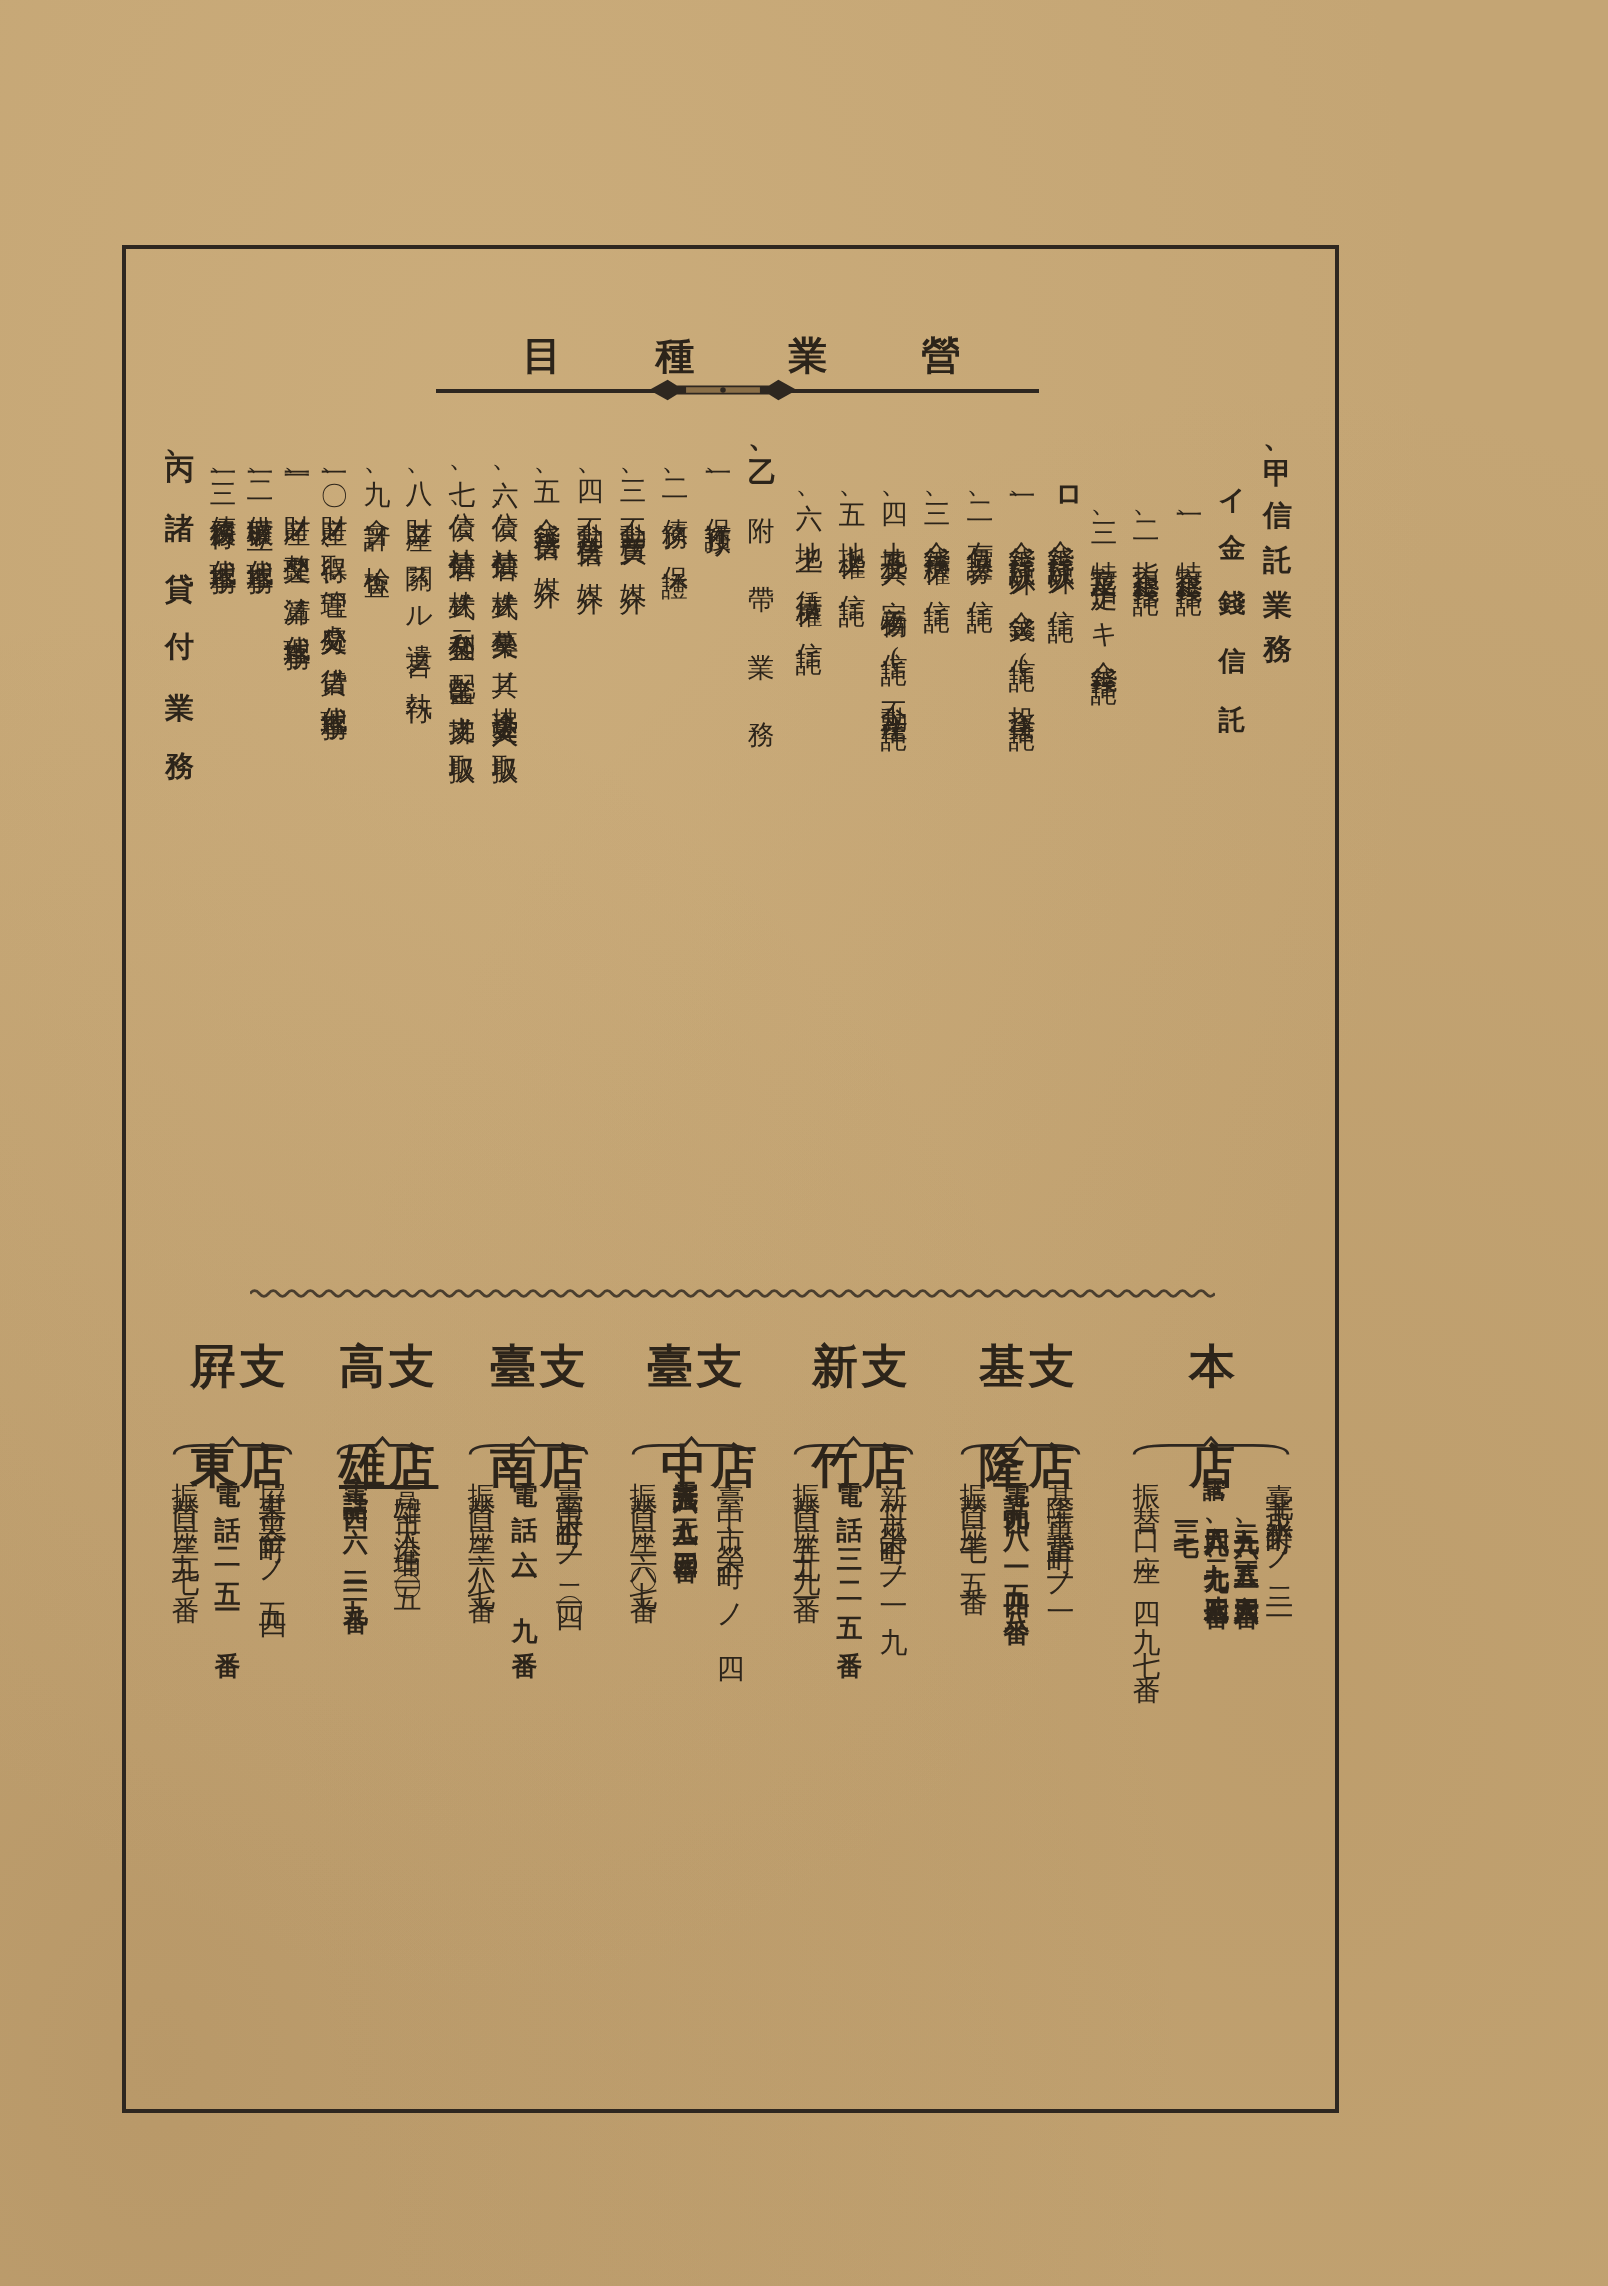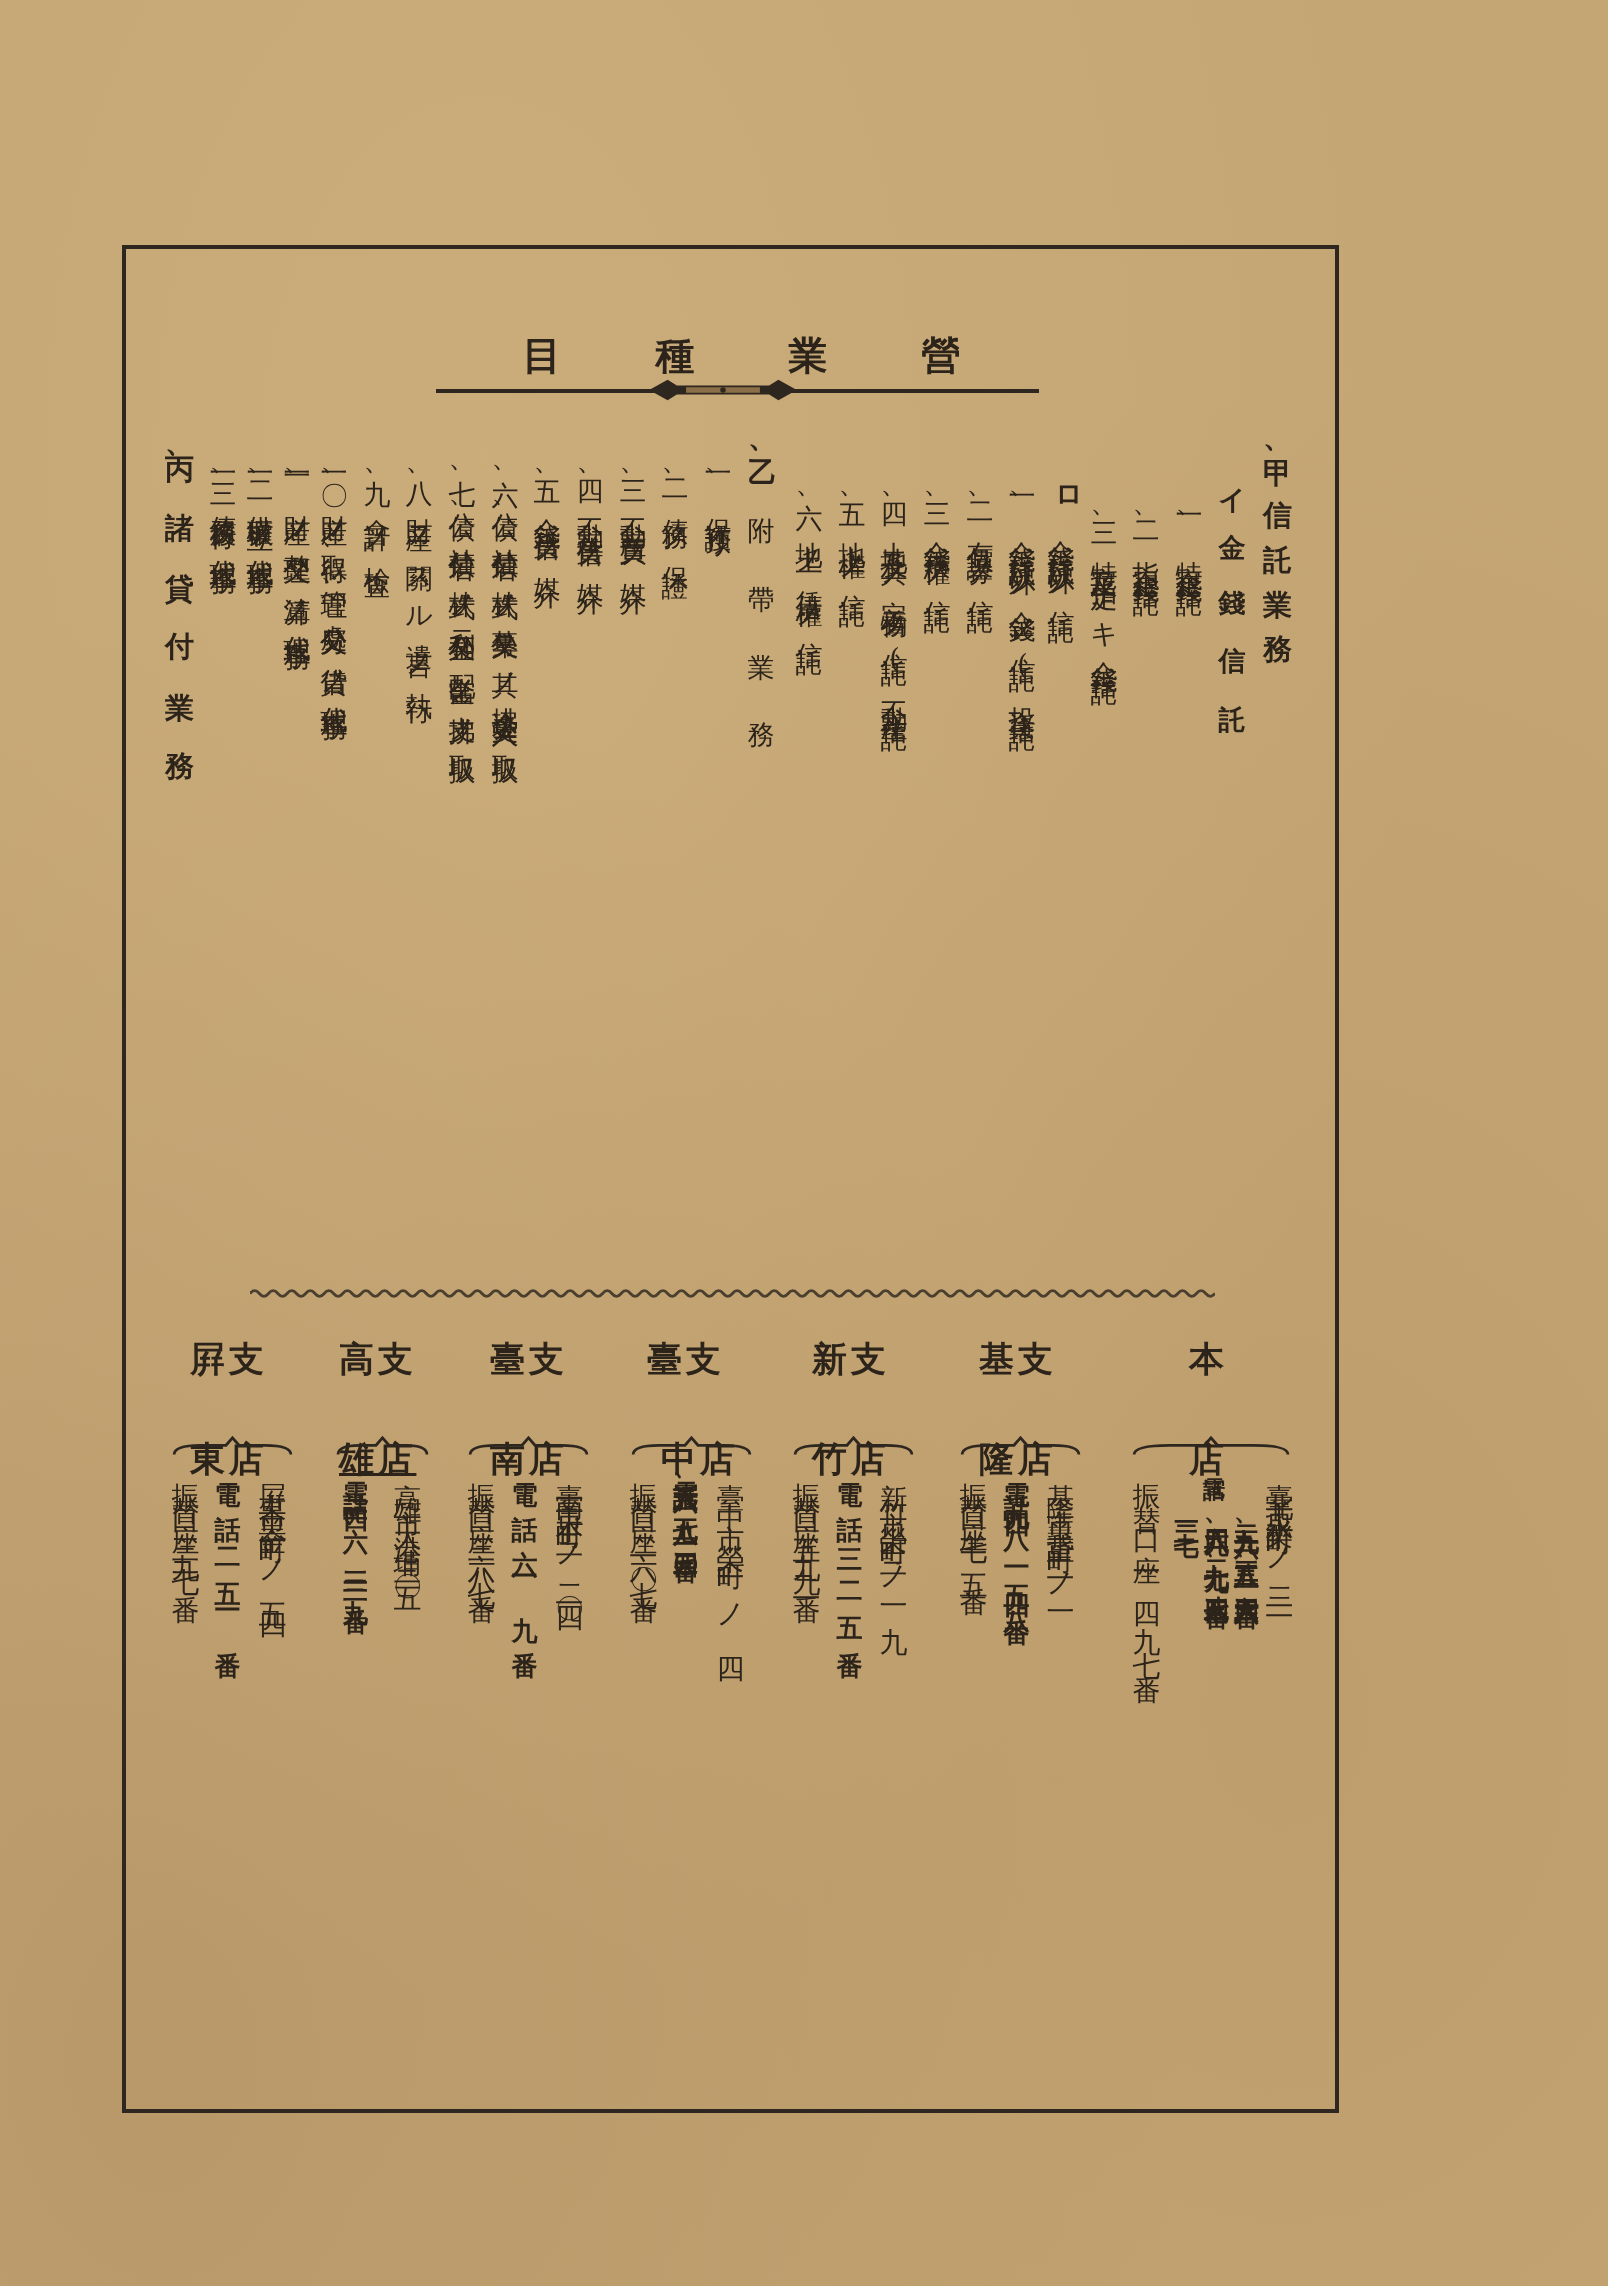--- a/index.html
+++ b/index.html
@@ -19,21 +19,21 @@
     display:flex; flex-direction:row-reverse; justify-content:space-between;
     font-size:39px; font-weight:bold; letter-spacing:0; }
   .title span { display:block; width:46px; text-align:center; }
   .title-rule { position:absolute; top:389px; left:436px; width:603px; height:3.7px; background:#2e2720; }
   .ornament { position:absolute; top:378px; left:649px; width:148px; height:24px; }
   .v { position:absolute; writing-mode:vertical-rl; text-orientation:upright;
        font-size:27px; line-height:1; letter-spacing:5.6px; white-space:nowrap; }
   .b { font-weight:bold; }
   .h { font-size:29px; }
   .wavy { position:absolute; top:1287px; left:250px; width:965px; height:13px; }
-  .branch-name { position:absolute; writing-mode:horizontal-tb; font-size:35px; font-weight:bold;
+  .branch-name { position:absolute; writing-mode:horizontal-tb; font-size:46px; font-weight:bold;
        letter-spacing:3.7px; white-space:nowrap; }
   .brace { position:absolute; height:20.4px; }
   .bv { position:absolute; writing-mode:vertical-rl; text-orientation:upright;
         font-size:28px; line-height:1; white-space:nowrap; }
   .phone { font-weight:bold; }
 </style>
 </head>
 <body>
 
 <div class="frame"></div>

